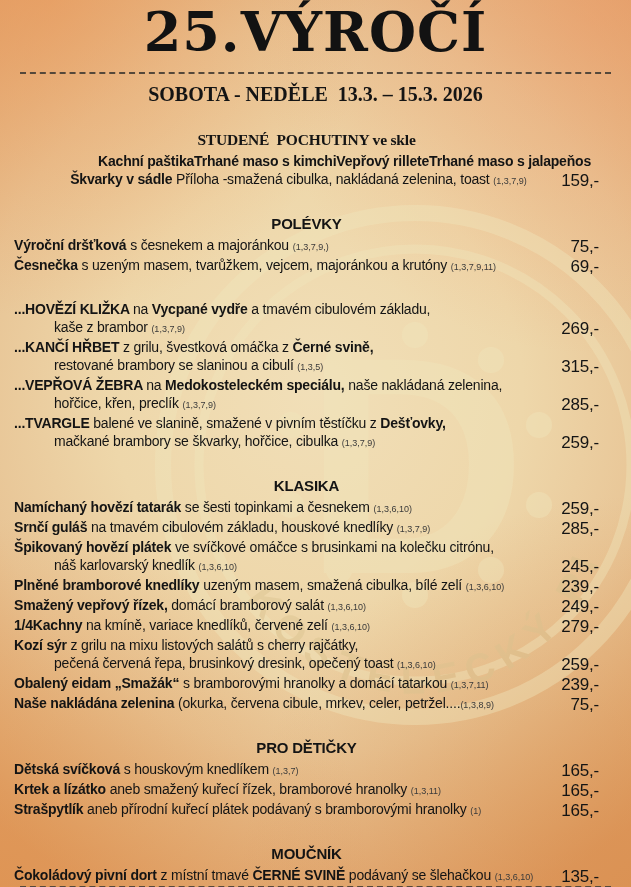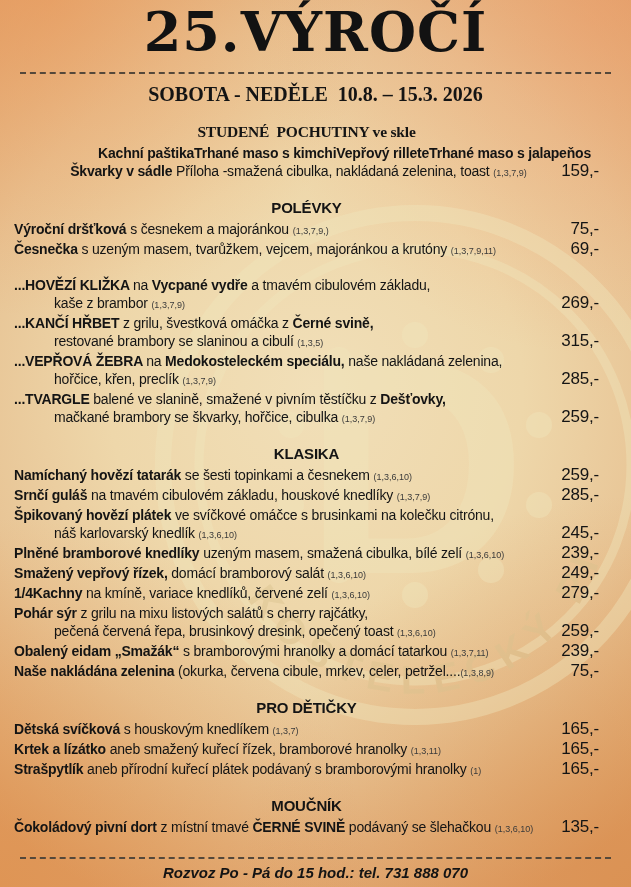--- a/index.html
+++ b/index.html
@@ -16,25 +16,25 @@
       radial-gradient(ellipse 82% 62% at 50% 44%, #f1dfb8 0%, #eed7aa 40%, #e8c596 66%, #e2ad78 88%, #df9f68 100%);
   }
   .watermark{position:absolute;left:85px;top:135px;pointer-events:none;}
   .content{position:relative;z-index:2;display:flex;flex-direction:column;height:100%;}
   .title{margin-top:2px;text-align:center;font-family:"DejaVu Serif",serif;font-weight:700;
          font-size:54px;line-height:60px;letter-spacing:1px;color:#121212;}
   .dashes{height:0;border-top:2px dashed #55483a;margin:10px 20px 0 20px;}
   .date{margin-top:8px;text-align:center;font-family:"Liberation Serif",serif;font-weight:700;
         font-size:20px;line-height:24px;white-space:pre;}
   .menu{padding:0 32px 0 14px;font-size:14px;letter-spacing:-0.2px;}
-  .section{margin-top:16px;}
+  .section{margin-top:24px;}
   .heading{text-align:center;font-weight:700;font-size:15px;line-height:20px;margin-bottom:2px;white-space:pre;}
   .heading.serif{font-family:"Liberation Serif",serif;font-size:15.5px;}
   .cols{display:flex;justify-content:flex-end;padding:0 8px;font-weight:700;line-height:18px;}
-  .line{display:flex;align-items:flex-start;line-height:18px;}
+  .line{display:flex;align-items:flex-end;line-height:18px;}
   .line .text{flex:1;}
   .line.indent .text{padding-left:40px;}
   .line.center .text{text-align:center;padding-left:30px;}
   .bold{font-weight:700;}
   .allergen{font-size:9px;color:#3a3a3a;letter-spacing:0;}
   .price{min-width:46px;text-align:right;font-size:17px;}
   .footer{margin-top:auto;padding-bottom:5px;font-style:italic;}
   .footer .dashes{margin:0 20px 4px 20px;}
   .f-tel{text-align:center;font-weight:700;font-size:15px;line-height:19px;}
 </style>
@@ -68,21 +68,21 @@
       </text>
     </g>
   </svg>
 
   <div class="content">
 
     <div class="title">25.VÝROČÍ</div>
 
     <div class="dashes"></div>
 
-    <div class="date">SOBOTA - NEDĚLE  10.8. – 15.3. 2026</div>
+    <div class="date">SOBOTA - NEDĚLE  13.3. – 15.3. 2026</div>
 
     <div class="menu">
         <section class="section">
           <div class="heading serif">STUDENÉ  POCHUTINY ve skle</div>
           <div class="cols">
             <span class="col-item">Kachní paštika</span>
             <span class="col-item">Trhané maso s kimchi</span>
             <span class="col-item">Vepřový rillete</span>
             <span class="col-item">Trhané maso s jalapeňos</span>
           </div>
@@ -155,21 +155,21 @@
           </div>
           <div class="line">
             <span class="text"><span class="bold">Smažený vepřový řízek, </span><span>domácí bramborový salát </span><span class=" allergen">(1,3,6,10)</span></span>
             <span class="price">249,-</span>
           </div>
           <div class="line">
             <span class="text"><span class="bold">1/4Kachny </span><span>na kmíně, variace knedlíků, červené zelí </span><span class=" allergen">(1,3,6,10)</span></span>
             <span class="price">279,-</span>
           </div>
           <div class="line">
-            <span class="text"><span class="bold">Pohár sýr </span><span>z grilu na mixu listových salátů s cherry rajčátky,</span></span>
+            <span class="text"><span class="bold">Kozí sýr </span><span>z grilu na mixu listových salátů s cherry rajčátky,</span></span>
           </div>
           <div class="line indent">
             <span class="text"><span>pečená červená řepa, brusinkový dresink, opečený toast </span><span class=" allergen">(1,3,6,10)</span></span>
             <span class="price">259,-</span>
           </div>
           <div class="line">
             <span class="text"><span class="bold">Obalený eidam „Smažák“ </span><span>s bramborovými hranolky a domácí tatarkou </span><span class=" allergen">(1,3,7,11)</span></span>
             <span class="price">239,-</span>
           </div>
           <div class="line">

